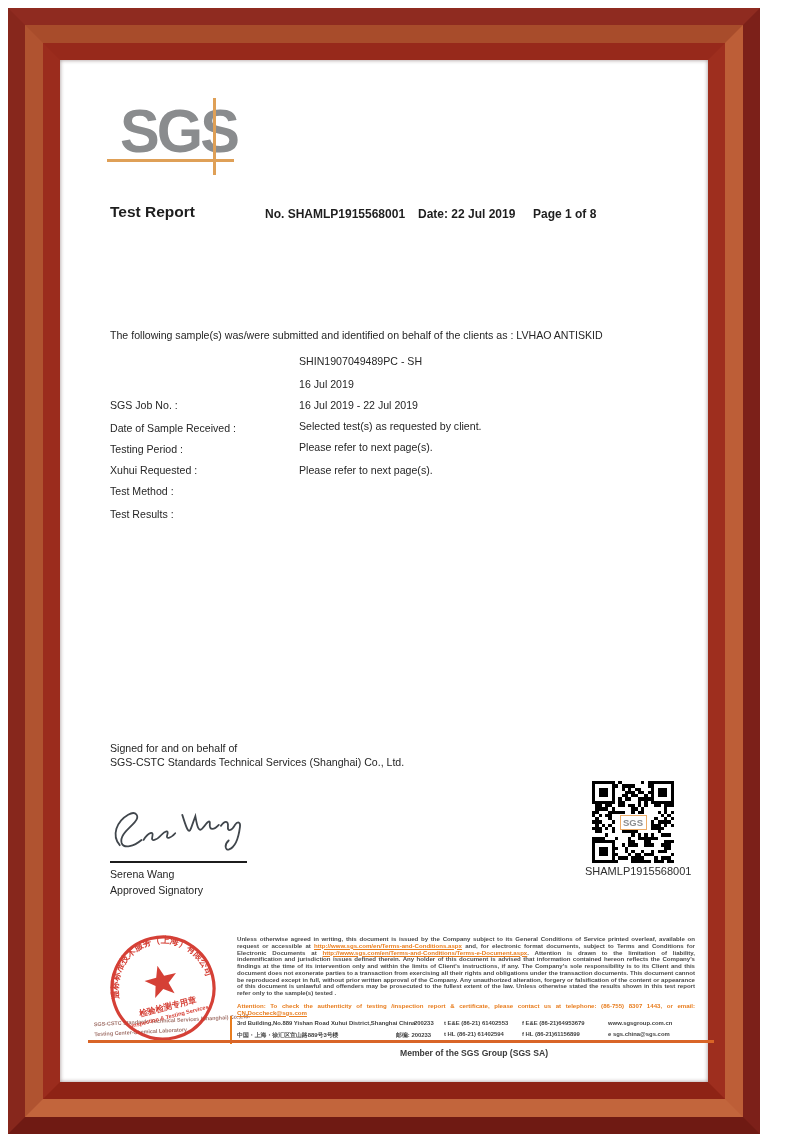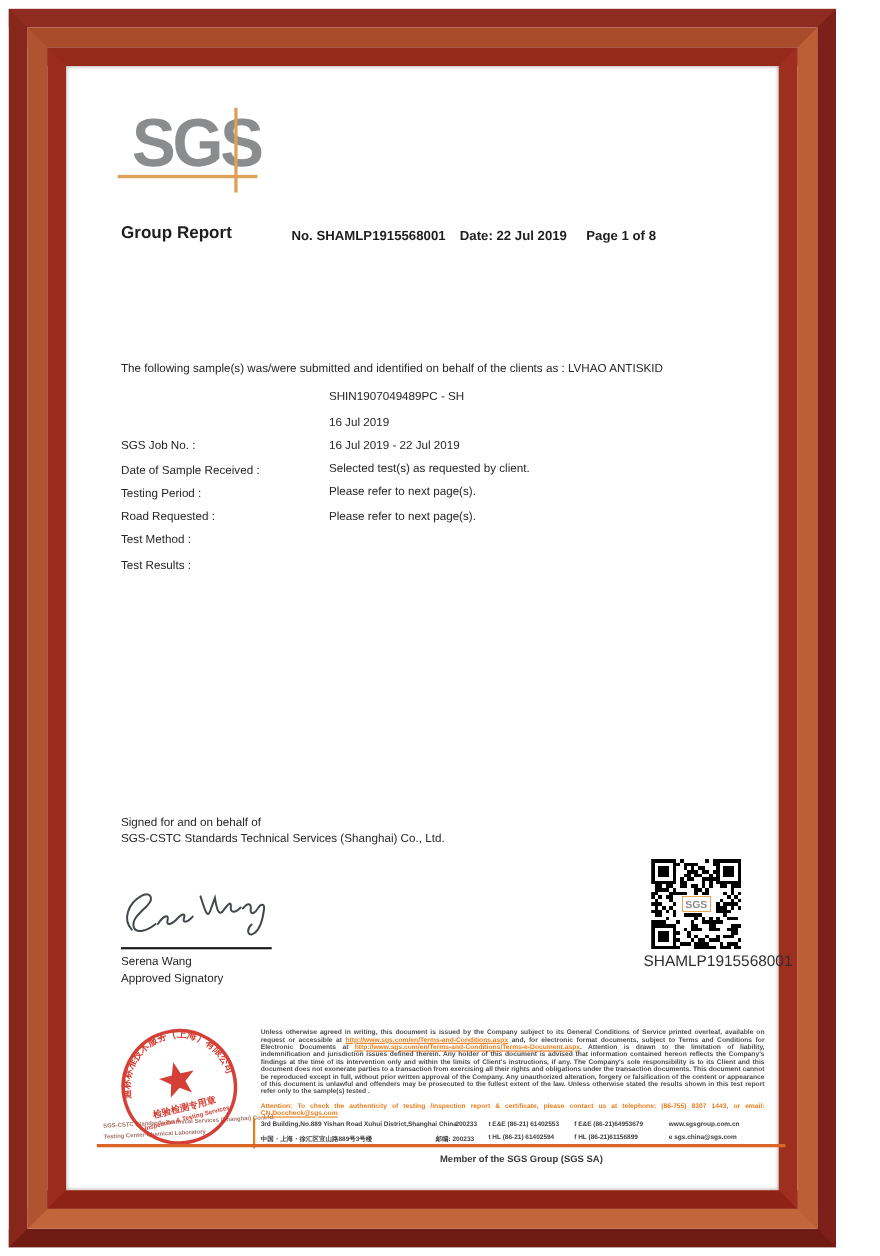--- a/index.html
+++ b/index.html
@@ -33,21 +33,21 @@
   
   .sig-1{left:110px;top:742px;}
   .sig-2{left:110px;top:756px;}
   .sig-svg{left:103px;top:798px;width:155px;height:62px;}
   .sig-rule{left:110px;top:861px;width:137px;height:2px;background:#1c1c1c;}
   .sig-name{left:110px;top:868px;}
   .sig-title{left:110px;top:884px;}
   
   .qr{left:592px;top:781px;width:82px;height:82px;}
   .qr svg{width:82px;height:82px;display:block;}
-  .qr-label{left:585px;top:865px;width:96px;text-align:center;font-size:14px;color:#2f2f2f;}
+  .qr-label{left:585px;top:865px;width:96px;text-align:center;font-size:11px;color:#2f2f2f;}
   
   .lab-lines{left:94px;top:1016px;width:160px;transform:rotate(-3deg);
     color:#a2746c;font-size:5.4px;font-weight:600;line-height:9.5px;}
   .stamp-svg{left:106px;top:931px;width:114px;height:114px;opacity:.93;}
   .terms{left:237px;top:936px;width:458px;font-size:6.1px;line-height:6.75px;
     text-align:justify;color:#4c4c4c;font-weight:600;}
   .terms .lnk{color:#e87d1e;text-decoration:underline;cursor:pointer;}
   .attention{left:237px;top:1003px;width:458px;font-size:6.1px;line-height:6.75px;
     text-align:justify;color:#e87d1e;font-weight:700;}
   .attention .lnk{text-decoration:underline;cursor:pointer;}
@@ -66,35 +66,35 @@
 <div class="canvas">
 
   <div class="frame f1"></div>
   <div class="frame f2"></div>
   <div class="frame f3"></div>
 
   <div class="abs logo-text">SGS</div>
   <div class="abs logo-hline"></div>
   <div class="abs logo-vline"></div>
 
-  <div class="abs doc-title">Group Report</div>
+  <div class="abs doc-title">Test Report</div>
   <div class="abs hmeta doc-no">No. SHAMLP1915568001</div>
   <div class="abs hmeta doc-date">Date: 22 Jul 2019</div>
   <div class="abs hmeta doc-page">Page 1 of 8</div>
 
 
   <div class="abs body-txt intro">The following sample(s) was/were submitted and identified on behalf of the clients as : LVHAO ANTISKID</div>
 
   <div class="abs body-txt lbl r0">SGS Job No. :</div>
   <div class="abs body-txt val r0">SHIN1907049489PC - SH</div>
   <div class="abs body-txt lbl r1">Date of Sample Received :</div>
   <div class="abs body-txt val r1">16 Jul 2019</div>
   <div class="abs body-txt lbl r2">Testing Period :</div>
   <div class="abs body-txt val r2">16 Jul 2019 - 22 Jul 2019</div>
-  <div class="abs body-txt lbl r3">Road Requested :</div>
+  <div class="abs body-txt lbl r3">Xuhui Requested :</div>
   <div class="abs body-txt val r3">Selected test(s) as requested by client.</div>
   <div class="abs body-txt lbl r4">Test Method :</div>
   <div class="abs body-txt val r4">Please refer to next page(s).</div>
   <div class="abs body-txt lbl r5">Test Results :</div>
   <div class="abs body-txt val r5">Please refer to next page(s).</div>
 
   <div class="abs body-txt sig-1">Signed for and on behalf of</div>
   <div class="abs body-txt sig-2">SGS-CSTC Standards Technical Services (Shanghai) Co., Ltd.</div>
   <svg class="abs sig-svg" viewBox="0 0 155 62">
     <g fill="none" stroke="#40464c" stroke-width="1.8" stroke-linecap="round" transform="rotate(-3 77 31)">

